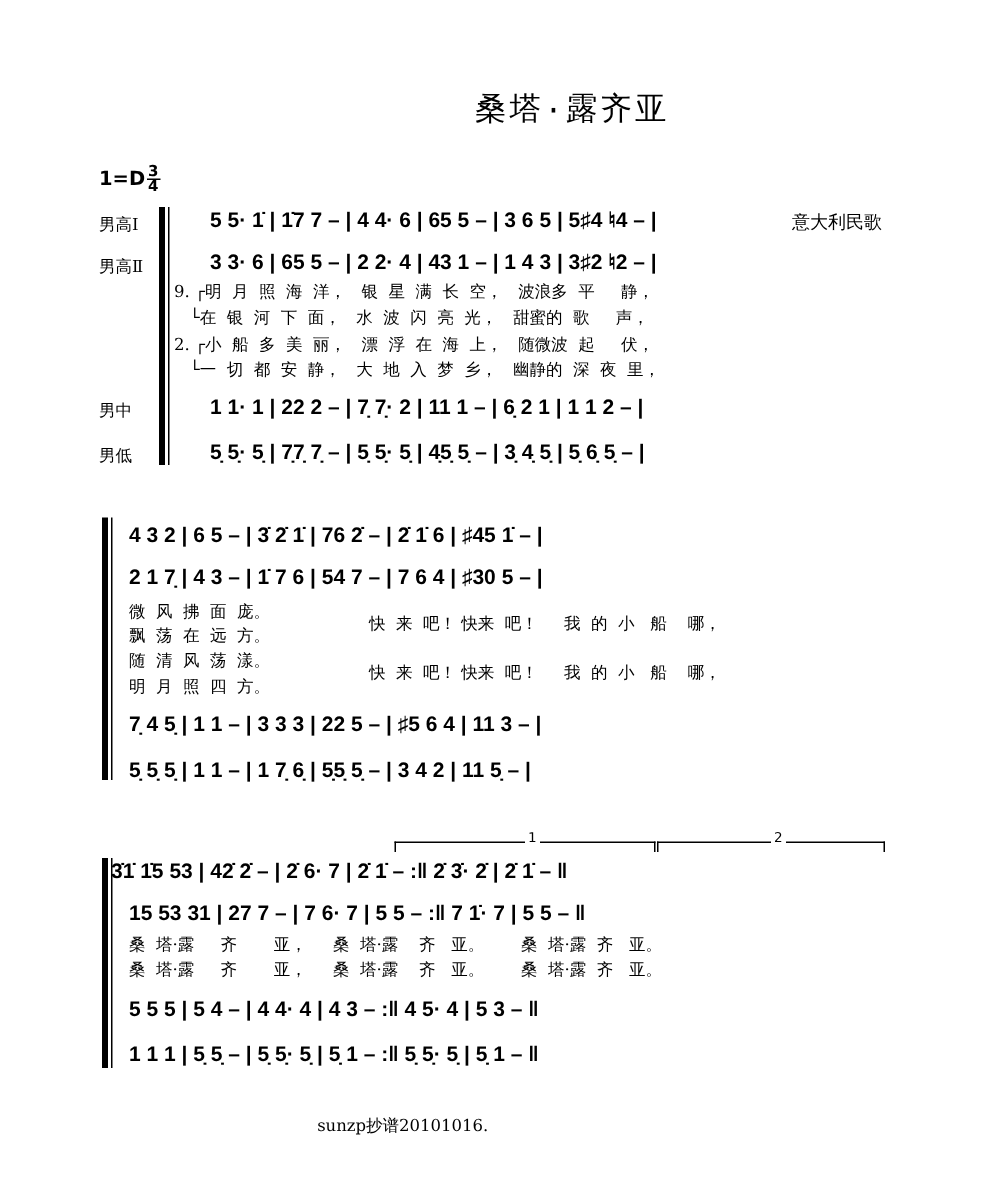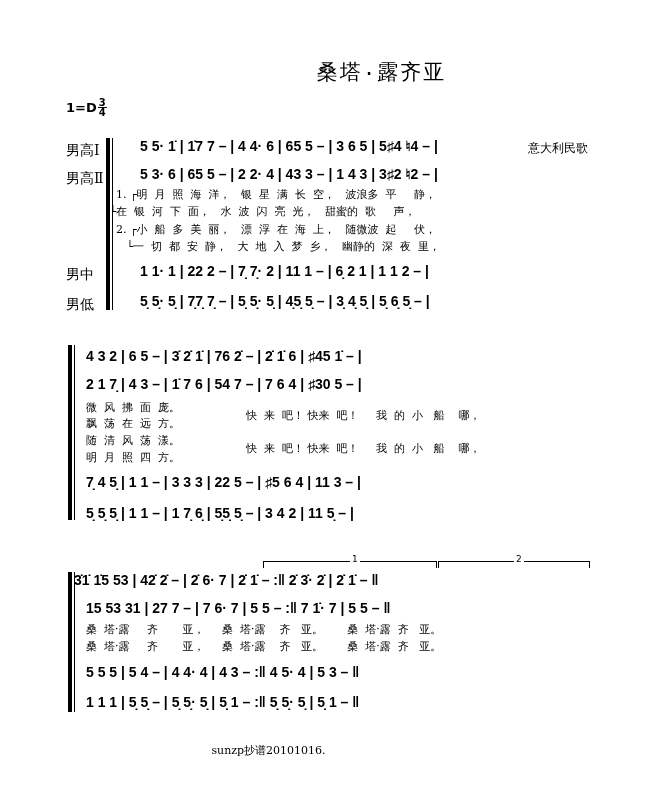--- a/index.html
+++ b/index.html
@@ -1,24 +1,24 @@
 <!DOCTYPE html>
 <html><head>
 <meta charset="utf-8">
 <style>
   html, body { margin:0; padding:0; background:#fff; }
   body { width:667px; height:790px; position:relative; overflow:hidden;
          font-family:"DejaVu Sans", sans-serif; color:#000; }
   .title { position:absolute; top:58px; left:0; width:667px; text-align:center;
            font-family:Liberation Mono, monospace; font-size:21px; color:#000000; letter-spacing:2px;margin-left:48px; }
-  .key { position:absolute; top:98px; left:66px; font-size:13px; font-weight:bold; display:flex; align-items:center; }
+  .key { position:absolute; top:110px; left:66px; font-size:13px; font-weight:bold; display:flex; align-items:center; }
   .frac { display:inline-flex; flex-direction:column; align-items:center; font-size:10px; line-height:9px; margin-left:1px; }
   .frac .num { border-bottom:1px solid #000; padding:0 1px; }
   .composer { position:absolute; top:100px; left:528px; font-family:"DejaVu Serif", serif; font-size:12px;margin-top:40px; }
-  .vlabel { position:absolute; left:66px; font-family:"DejaVu Serif", serif; font-size:14px; }
+  .vlabel { position:absolute; left:66px; font-family:"DejaVu Serif", serif; font-size:11px; }
   .bracket { position:absolute; width:4px; background:#000; }
   .bracket-thin { position:absolute; width:1px; background:#000; }
   .row { position:absolute; font-family:"Liberation Sans", sans-serif; font-weight:bold; font-size:14px;
          white-space:pre; letter-spacing:0px;text-align:center; }
   .lyr { position:absolute; font-family:"DejaVu Serif", serif; font-size:11px; white-space:pre; }
   .volta { position:absolute; border-top:1px solid #000; border-left:1px solid #000; border-right:1px solid #000; height:6px; }
   .volta span { position:absolute; top:-8px; left:50%; font-size:9px; background:#fff; padding:0 2px; }
   .footer { position:absolute; top:743px; left:0; width:537px; text-align:center;
             font-family:"DejaVu Serif", serif; font-size:11px; }
 </style>
@@ -38,23 +38,23 @@
 
 <div>
   <div class="vlabel" style="top:142px">男高Ⅰ</div>
   <div class="vlabel" style="top:170px">男高Ⅱ</div>
   <div class="vlabel" style="top:266px">男中</div>
   <div class="vlabel" style="top:296px">男低</div>
   <div class="bracket" style="left:106px;top:138px;height:172px"></div>
   <div class="bracket-thin" style="left:112px;top:138px;height:172px"></div>
 
   <div class="row" style="left:140px;top:138px">5 5· 1̇ | 1̇7 7 – | 4 4· 6 | 65 5 – | 3 6 5 | 5♯4 ♮4 – |</div>
-  <div class="row" style="left:140px;top:166px">5 3· 6 | 65 5 – | 2 2· 4 | 43 3 – | 1 4 3 | 3♯2 ♮2 – |</div>
-  <div class="lyr" style="left:116px;top:187px">1. ┌明  月  照  海  洋，   银  星  满  长  空，   波浪多  平     静，</div>
-  <div class="lyr" style="left:99px;top:204px">   └在  银  河  下  面，   水  波  闪  亮  光，   甜蜜的  歌     声，</div>
+  <div class="row" style="left:140px;top:166px">3 3· 6 | 65 5 – | 2 2· 4 | 43 1 – | 1 4 3 | 3♯2 ♮2 – |</div>
+  <div class="lyr" style="left:116px;top:187px">9. ┌明  月  照  海  洋，   银  星  满  长  空，   波浪多  平     静，</div>
+  <div class="lyr" style="left:116px;top:204px">   └在  银  河  下  面，   水  波  闪  亮  光，   甜蜜的  歌     声，</div>
   <div class="lyr" style="left:116px;top:222px">2. ┌小  船  多  美  丽，   漂  浮  在  海  上，   随微波  起     伏，</div>
   <div class="lyr" style="left:116px;top:239px">   └一  切  都  安  静，   大  地  入  梦  乡，   幽静的  深  夜  里，</div>
   <div class="row" style="left:140px;top:263px">1 1· 1 | 22 2 – | 7̣ 7̣· 2 | 11 1 – | 6̣ 2 1 | 1 1 2 – |</div>
   <div class="row" style="left:140px;top:293px">5̣ 5̣· 5̣ | 7̣7̣ 7̣ – | 5̣ 5̣· 5̣ | 4̣5̣ 5̣ – | 3̣ 4̣ 5̣ | 5̣ 6̣ 5̣ – |</div>
 </div>
 
 <div>
   <div class="bracket" style="left:68px;top:345px;height:175px"></div>
   <div class="bracket-thin" style="left:74px;top:345px;height:175px"></div>
   <div class="row" style="left:86px;top:348px">4 3 2 | 6 5 – | 3̇ 2̇ 1̇ | 76 2̇ – | 2̇ 1̇ 6 | ♯45 1̇ – |</div>

